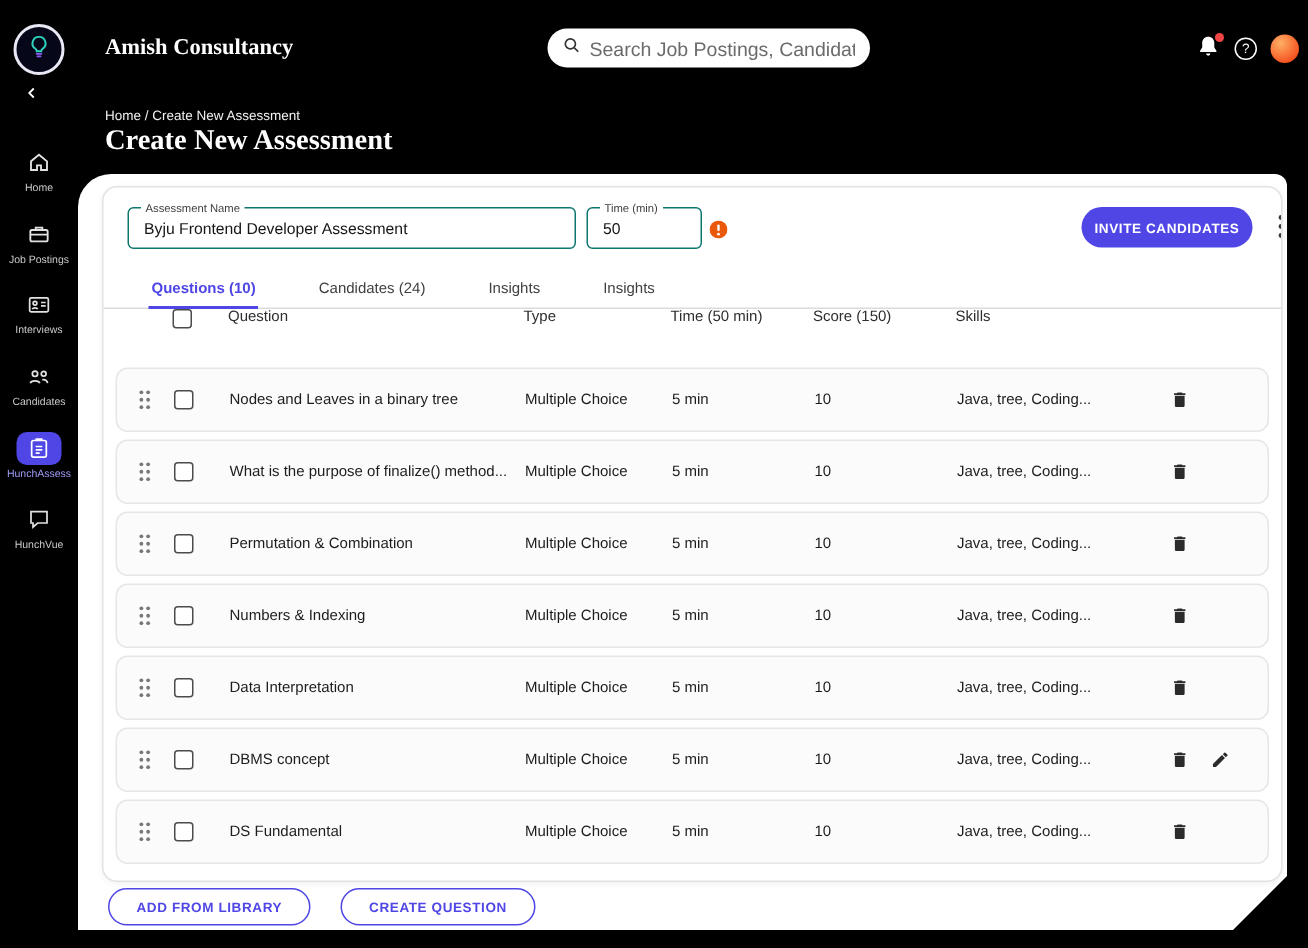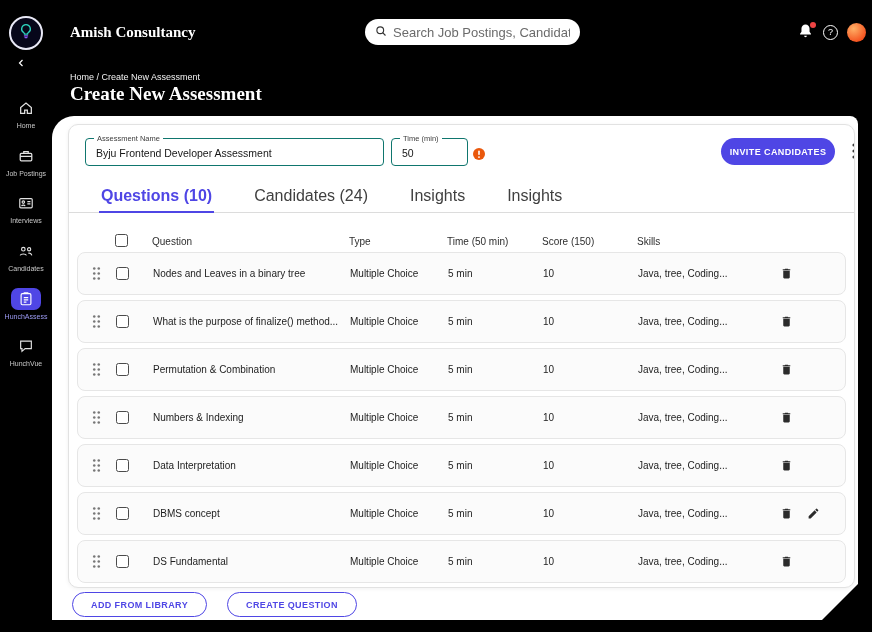--- a/index.html
+++ b/index.html
@@ -46,25 +46,25 @@
   .name-field { left:16px; top:13px; width:299px; }
   .time-field { left:322px; top:13px; width:77px; }
   .warning { position:absolute; left:404px; top:21px; width:12px; height:12px; cursor:pointer; }
   .btn { display:flex; align-items:center; justify-content:center; border-radius:14px; font-size:9px; font-weight:700; letter-spacing:.4px; cursor:pointer; font-family:inherit; }
   .btn-try { position:absolute; left:536px; top:13px; width:110px; height:27px; border:1px solid var(--accent,#4f46e5); color:var(--accent,#4f46e5); background:#fff; }
   .btn-invite { position:absolute; left:652px; top:13px; width:114px; height:27px; background:var(--accent,#4f46e5); color:#fff; border:none; }
   .kebab { position:absolute; left:782px; top:17px; width:6px; height:18px; cursor:pointer; display:flex; align-items:center; justify-content:center; }
 
   
   .tabs-bar { display:flex; gap:38px; padding-left:30px; border-bottom:1px solid #dcdcdc; margin-top:2px; }
-  .tab { font-size:16px; color:#3f3f3f; padding:4px 2px 6px; cursor:pointer; }
+  .tab { font-size:10px; color:#3f3f3f; padding:4px 2px 6px; cursor:pointer; }
   .tab.active { color:var(--accent,#4f46e5); font-weight:700; border-bottom:2.5px solid var(--accent,#4f46e5); margin-bottom:-1px; }
 
   
-  .thead { display:flex; align-items:flex-end; height:34px; padding:0 8px; }
+  .thead { display:flex; align-items:flex-start; height:34px; padding:0 8px; }
   .thead span { font-size:10px; color:#2e2e2e; }
   .c-handle { width:16px; margin-left:14px; flex:none; display:flex; align-items:center; }
   .c-check { width:13px; height:13px; margin-left:8px; flex:none; border:1.5px solid #4b4b4b; border-radius:2.5px; background:#fff; cursor:pointer; }
   .c-question { width:197px; margin-left:24px; flex:none; overflow:hidden; white-space:nowrap; }
   .c-type { width:98px; flex:none; }
   .c-time { width:95px; flex:none; }
   .c-score { width:95px; flex:none; }
   .c-skills { width:142px; flex:none; overflow:hidden; white-space:nowrap; }
   .c-actions { margin-left:auto; width:69px; flex:none; display:flex; align-items:center; gap:14px; }
   .rows { display:flex; flex-direction:column; gap:5px; padding:0 8px; margin-top:5px; }

